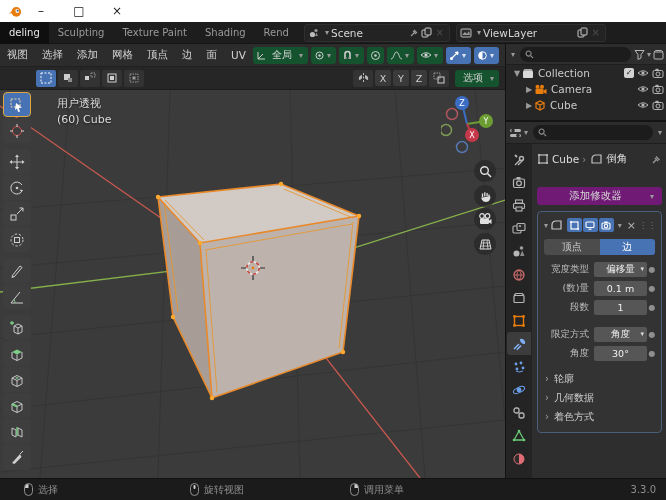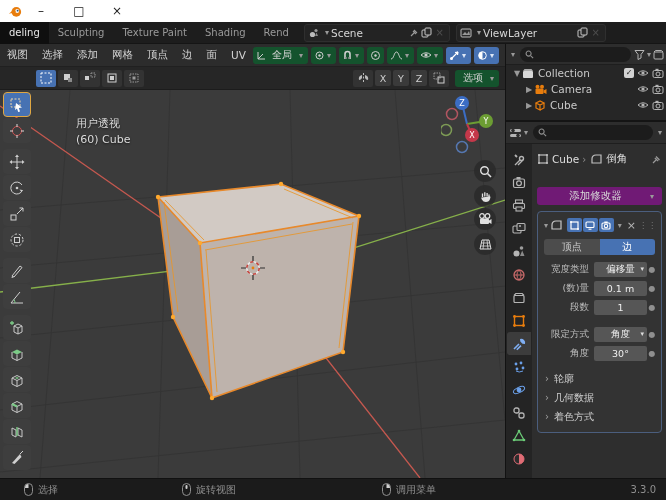--- a/index.html
+++ b/index.html
@@ -42,22 +42,22 @@
   #vh2 { position:absolute; left:0; top:23px; width:505px; height:23px; background:#262626;
     display:flex; align-items:center; border-bottom:1px solid #1c1c1c; }
   .selmode { width:20px; height:17px; background:#333; border-radius:2px; margin-right:2px;
     display:flex; align-items:center; justify-content:center; }
   .selmode.active { background:#4772b3; }
   .axisbtn { width:16px; height:16px; background:#3a3a3a; border-radius:2px; color:#cfcfcf;
     font-size:9.5px; display:flex; align-items:center; justify-content:center; margin-right:2px; }
 
   
   #vbody { position:absolute; left:0; top:46px; width:505px; height:388px; background:#3b3b3b; overflow:hidden; }
-  #overlaytext { position:absolute; left:76px; top:6px; color:#dcdcdc; font-size:11px; line-height:16px;
-    text-shadow:0 1px 2px rgba(0,0,0,.6);margin-top:20px; }
+  #overlaytext { position:absolute; left:57px; top:6px; color:#dcdcdc; font-size:11px; line-height:16px;
+    text-shadow:0 1px 2px rgba(0,0,0,.6); }
 
   
   #toolbar { position:absolute; left:3px; top:2px; width:30px; display:flex; flex-direction:column; }
   .tbtn { width:28px; height:25px; background:#3e3e3e; border-radius:4px; margin-bottom:1px;
     display:flex; align-items:center; justify-content:center; }
   .tbtn.active { background:#4772b3; border:1px solid #e0a742; }
   .tgap { height:5px; }
 
   
   #gizmo { position:absolute; right:6px; top:2px; }
@@ -107,21 +107,21 @@
   .fgap { height:8px; }
   .psection { display:flex; align-items:center; height:19px; color:#cfcfcf; font-size:10px; }
   .psection .caret { color:#9f9f9f; margin:0 5px 0 3px; font-size:10px; }
 
   
   #statusbar { position:absolute; left:0; top:478px; width:666px; height:22px; background:#1b1b1b;
     display:flex; align-items:center; font-size:10px; color:#8f8f8f; border-top:1px solid #111; }
   .sitem { display:flex; align-items:center; margin-left:14px; }
   .sitem svg { margin-right:5px; }
   #version { margin-left:auto; margin-right:10px; color:#8f8f8f; }
-  .pos1 { position:absolute; left:10px; } .pos2 { position:absolute; left:168px; } .pos3 { position:absolute; left:368px;justify-content:space-between; }
+  .pos1 { position:absolute; left:10px; } .pos2 { position:absolute; left:176px; } .pos3 { position:absolute; left:336px;justify-content:space-between; }
 </style>
 </head>
 <body>
 
 <div id="app">
 
   <div id="titlebar">
     <svg class="logo" viewBox="0 0 16 16">
       <circle cx="9.5" cy="9" r="5.5" fill="#e87d0d"></circle>
       <circle cx="10.5" cy="8" r="2.2" fill="#fff"></circle>

